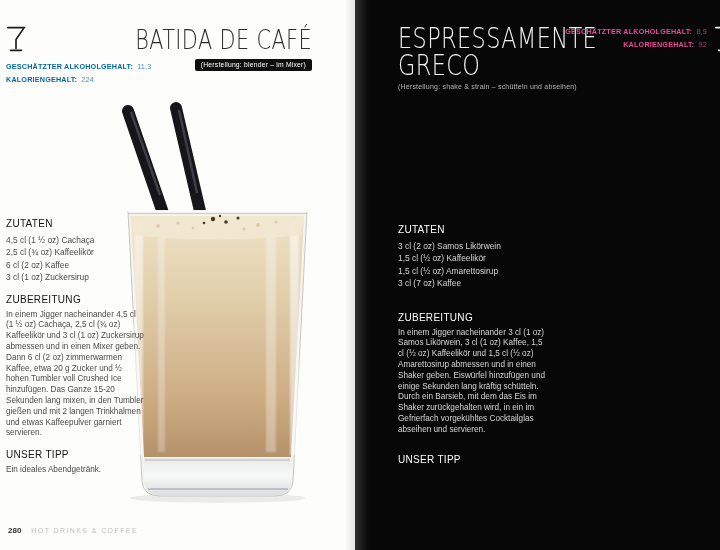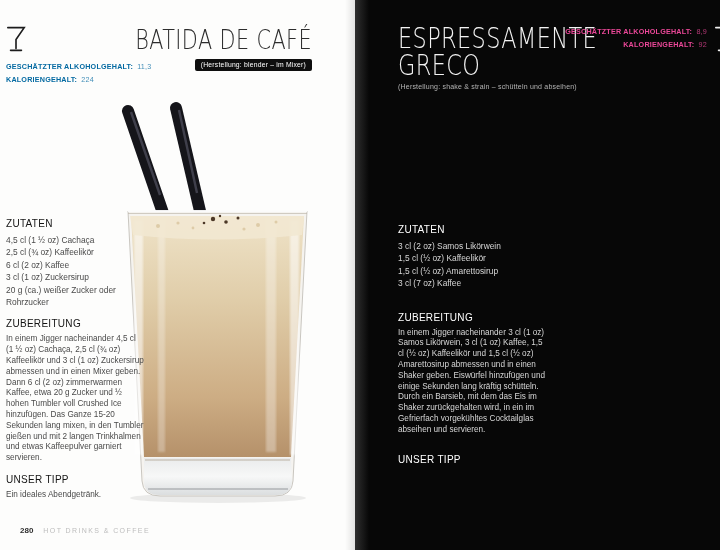--- a/index.html
+++ b/index.html
@@ -44,21 +44,21 @@
   .ingredients{list-style:none;margin:0 0 10px 0;padding:0;font-size:8.4px;line-height:12.4px;}
   .col-right .ingredients{margin-bottom:22px;}
   .prep{margin:0 0 10px 0;font-size:8.2px;line-height:10.8px;}
   .col-right .prep{margin-bottom:18px;}
   .tip{margin:0;font-size:8.2px;line-height:10.8px;}
 
   
   .photo-left{position:absolute;left:118px;top:95px;width:200px;height:410px;}
 
   
-  .footer-left{position:absolute;left:20px;top:526px;display:flex;align-items:baseline;gap:10px;}
+  .footer-left{position:absolute;left:8px;top:526px;display:flex;align-items:baseline;gap:10px;}
   .pagenum{font-size:8px;font-weight:bold;color:#2f2f2f;}
   .chapter{font-size:7px;color:#bdbdbd;letter-spacing:1.4px;}
   .pagenum-right{position:absolute;right:0;top:526px;font-size:8px;font-weight:bold;color:#4d4d4d;}
 </style>
 </head>
 <body>
 
 <div class="spread">
 
   <section class="page page-left">
@@ -137,21 +137,20 @@
       <path d="M30 394 L170 394" stroke="#8e9296" stroke-width="2" opacity="0.45"></path>
     </svg>
 
     <div class="col col-left">
       <h2>ZUTATEN</h2>
       <ul class="ingredients">
         <li>4,5 cl (1 ½ oz) Cachaça</li>
         <li>2,5 cl (¾ oz) Kaffeelikör</li>
         <li>6 cl (2 oz) Kaffee</li>
         <li>3 cl (1 oz) Zuckersirup</li>
-        <li>20 g (ca.) weißer Zucker oder Rohrzucker</li>
       </ul>
       <h2>ZUBEREITUNG</h2>
       <p class="prep">In einem Jigger nacheinander 4,5 cl (1 ½ oz) Cachaça, 2,5 cl (¾ oz) Kaffeelikör und 3 cl (1 oz) Zuckersirup abmessen und in einen Mixer geben. Dann 6 cl (2 oz) zimmerwarmen Kaffee, etwa 20 g Zucker und ½ hohen Tumbler voll Crushed Ice hinzufügen. Das Ganze 15-20 Sekunden lang mixen, in den Tumbler gießen und mit 2 langen Trinkhalmen und etwas Kaffeepulver garniert servieren.</p>
       <h2>UNSER TIPP</h2>
       <p class="tip">Ein ideales Abendgetränk.</p>
     </div>
 
     <div class="footer-left">
       <span class="pagenum">280</span>
       <span class="chapter">HOT DRINKS &amp; COFFEE</span>

